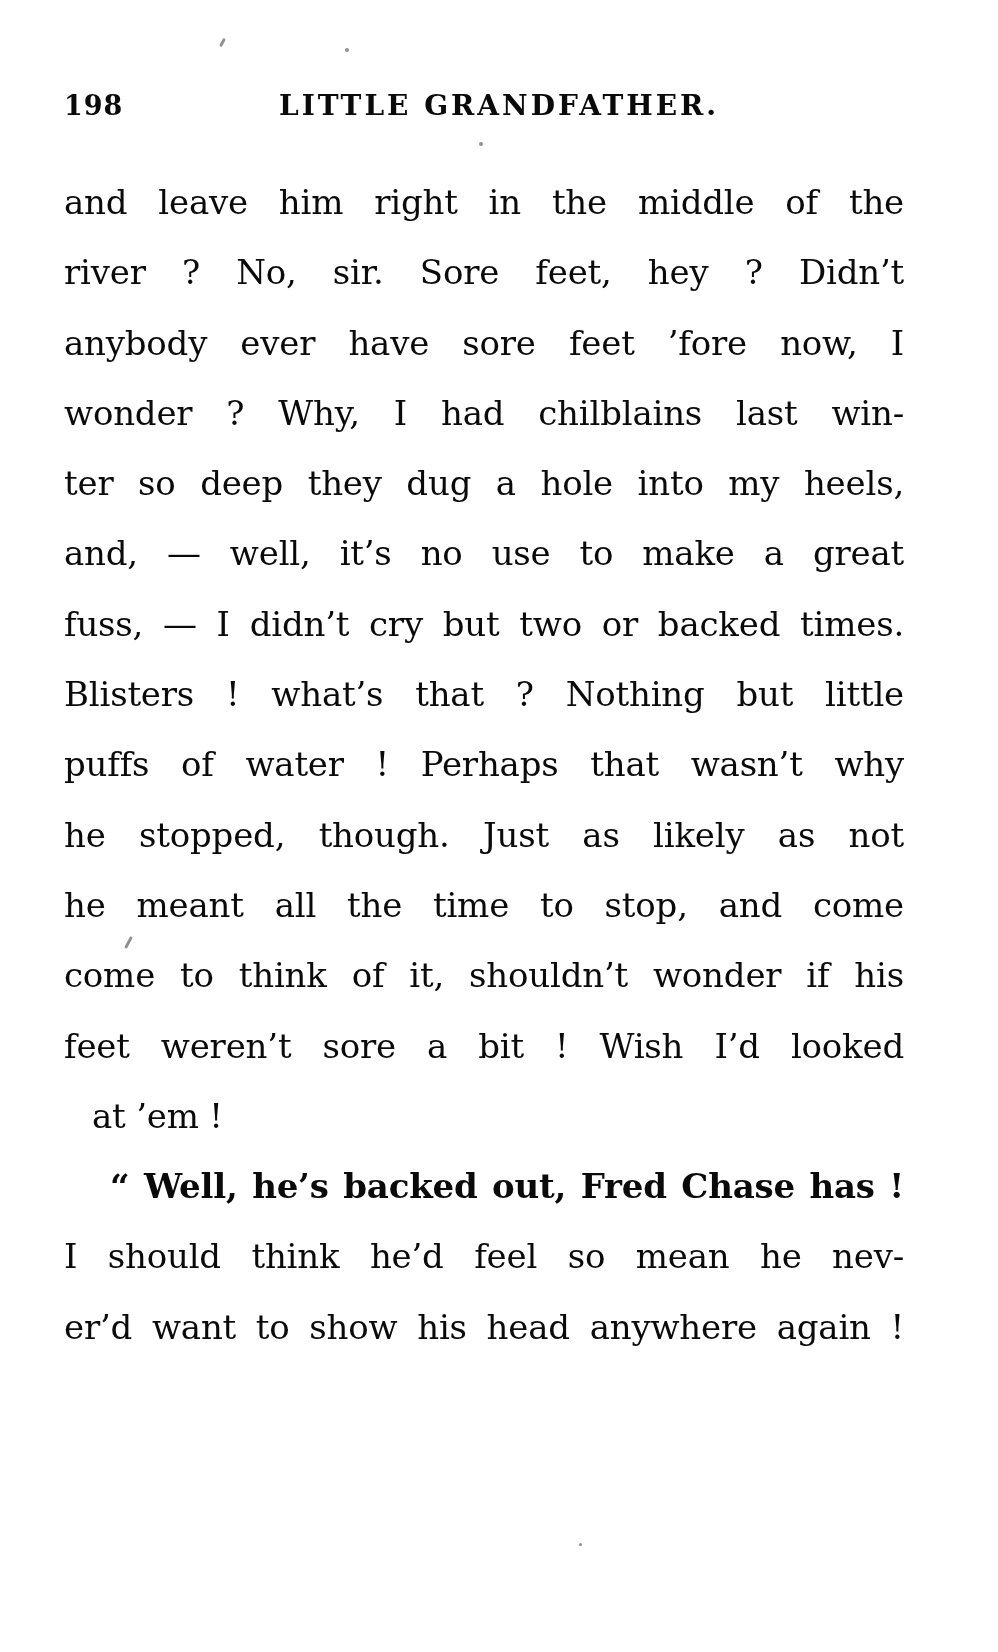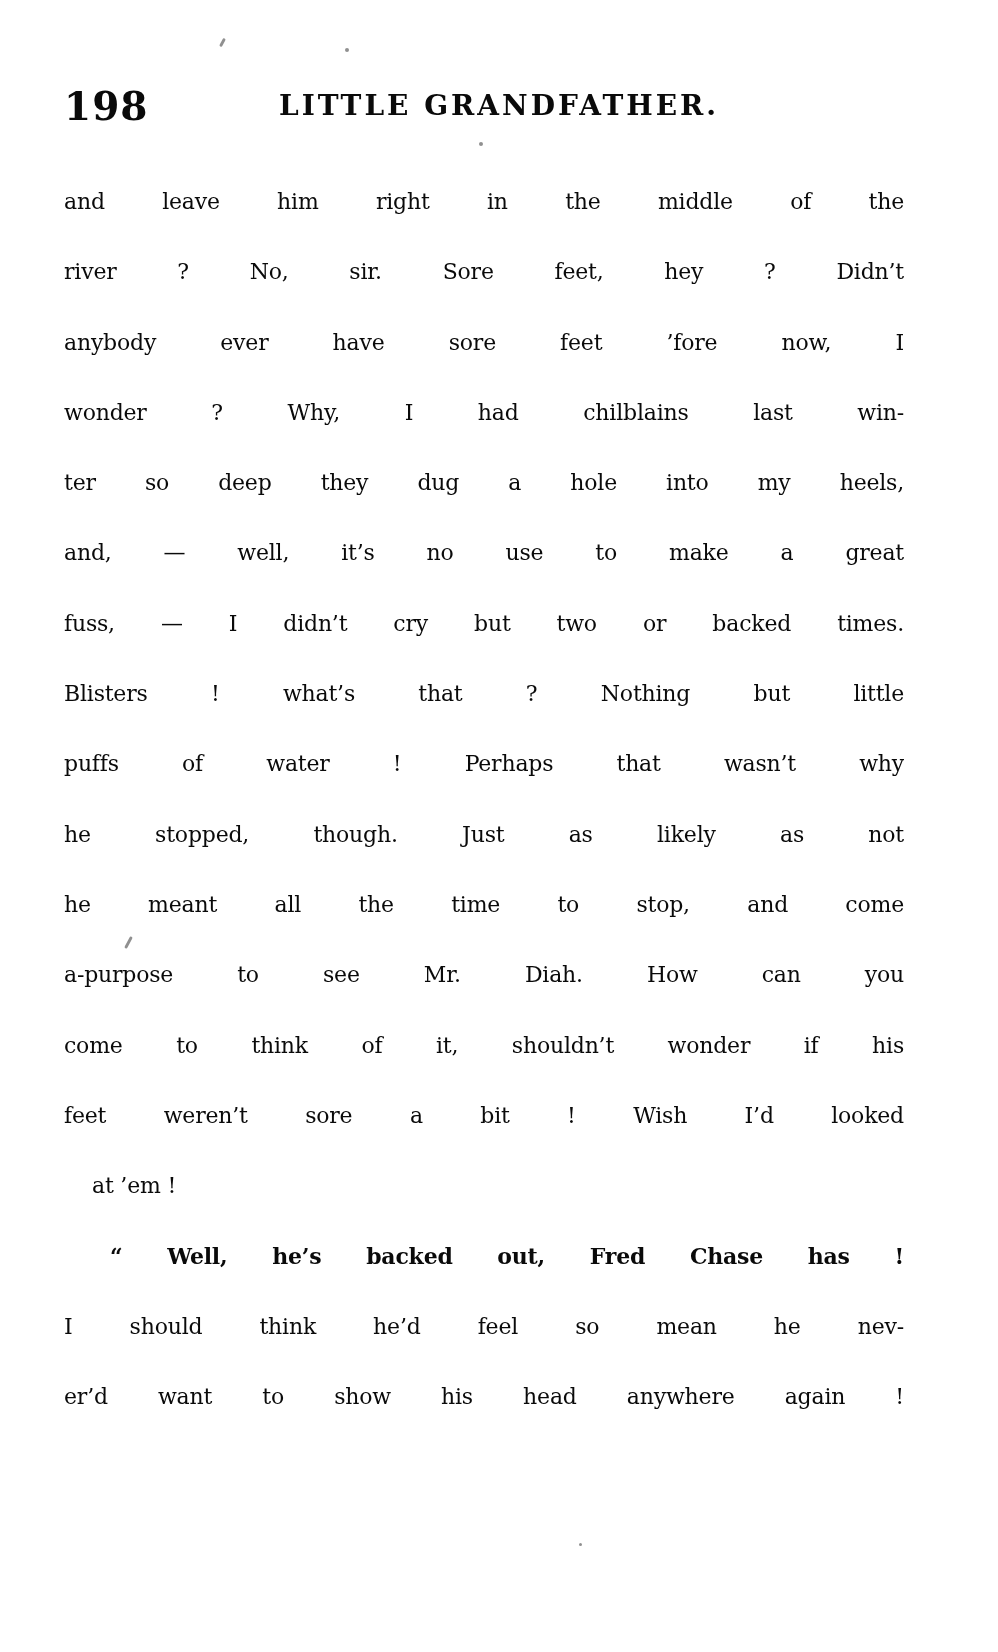--- a/index.html
+++ b/index.html
@@ -21,39 +21,39 @@
     left: 64px; top: 84px;
     width: 840px;
   }
   .page-header {
     position: relative;
     height: 44px;
   }
   .page-number {
     position: absolute;
     left: 0; top: 0;
-    font-size: 39px;
+    font-size: 27px;
     font-weight: bold;
     line-height: 44px;
     letter-spacing: 1px;
   }
   .running-title {
     text-align: center;
     font-size: 28px;
     font-weight: bold;
     letter-spacing: 3px;
     line-height: 44px;
     white-space: nowrap;
     padding-left: 30px;
   }
   .page-body {
     margin-top: 39px;
   }
   .line {
-    font-size: 22px;
+    font-size: 34px;
     letter-spacing: -0.2px;
     line-height: 70.3px;
     height: 70.3px;
     overflow: hidden;
     text-align: justify;
     text-align-last: justify;
   }
   .line.no-just {
     text-align: left;
     text-align-last: left;
@@ -90,21 +90,20 @@
           <div class="line"><span class="seg">river ? No, </span><span class="seg-i">sir.</span><span class="seg"> Sore feet, hey ? Didn’t</span></div>
           <div class="line"><span class="seg">anybody ever have sore feet ’fore now, I</span></div>
           <div class="line"><span class="seg">wonder ? Why, I had chilblains last win-</span></div>
           <div class="line"><span class="seg">ter so deep they dug a hole into my heels,</span></div>
           <div class="line"><span class="seg">and, — well, it’s no use to make a great</span></div>
           <div class="line"><span class="seg">fuss, — I didn’t cry but two or backed times.</span></div>
           <div class="line"><span class="seg">Blisters ! what’s that ? Nothing but little</span></div>
           <div class="line"><span class="seg">puffs of water ! Perhaps that wasn’t why</span></div>
           <div class="line"><span class="seg">he stopped, though. Just as likely as not</span></div>
           <div class="line"><span class="seg">he meant all the time to stop, and come</span></div>
-          <div class="line"><span class="seg">a-purpose to see Mr. Diah. How can you</span></div>
           <div class="line"><span class="seg">come to think of it, shouldn’t wonder if his</span></div>
           <div class="line"><span class="seg">feet weren’t sore a bit ! Wish I’d looked</span></div>
           <div class="line no-just"><span class="seg">at ’em !</span></div>
         </div>
         <div class="paragraph">
           <div class="line indent"><span class="seg">“ Well, he’s backed out, Fred Chase has !</span></div>
           <div class="line"><span class="seg">I should think he’d feel so mean he nev-</span></div>
           <div class="line"><span class="seg">er’d want to show </span><span class="seg-i">his</span><span class="seg"> head anywhere again !</span></div>
         </div>
       </div>

